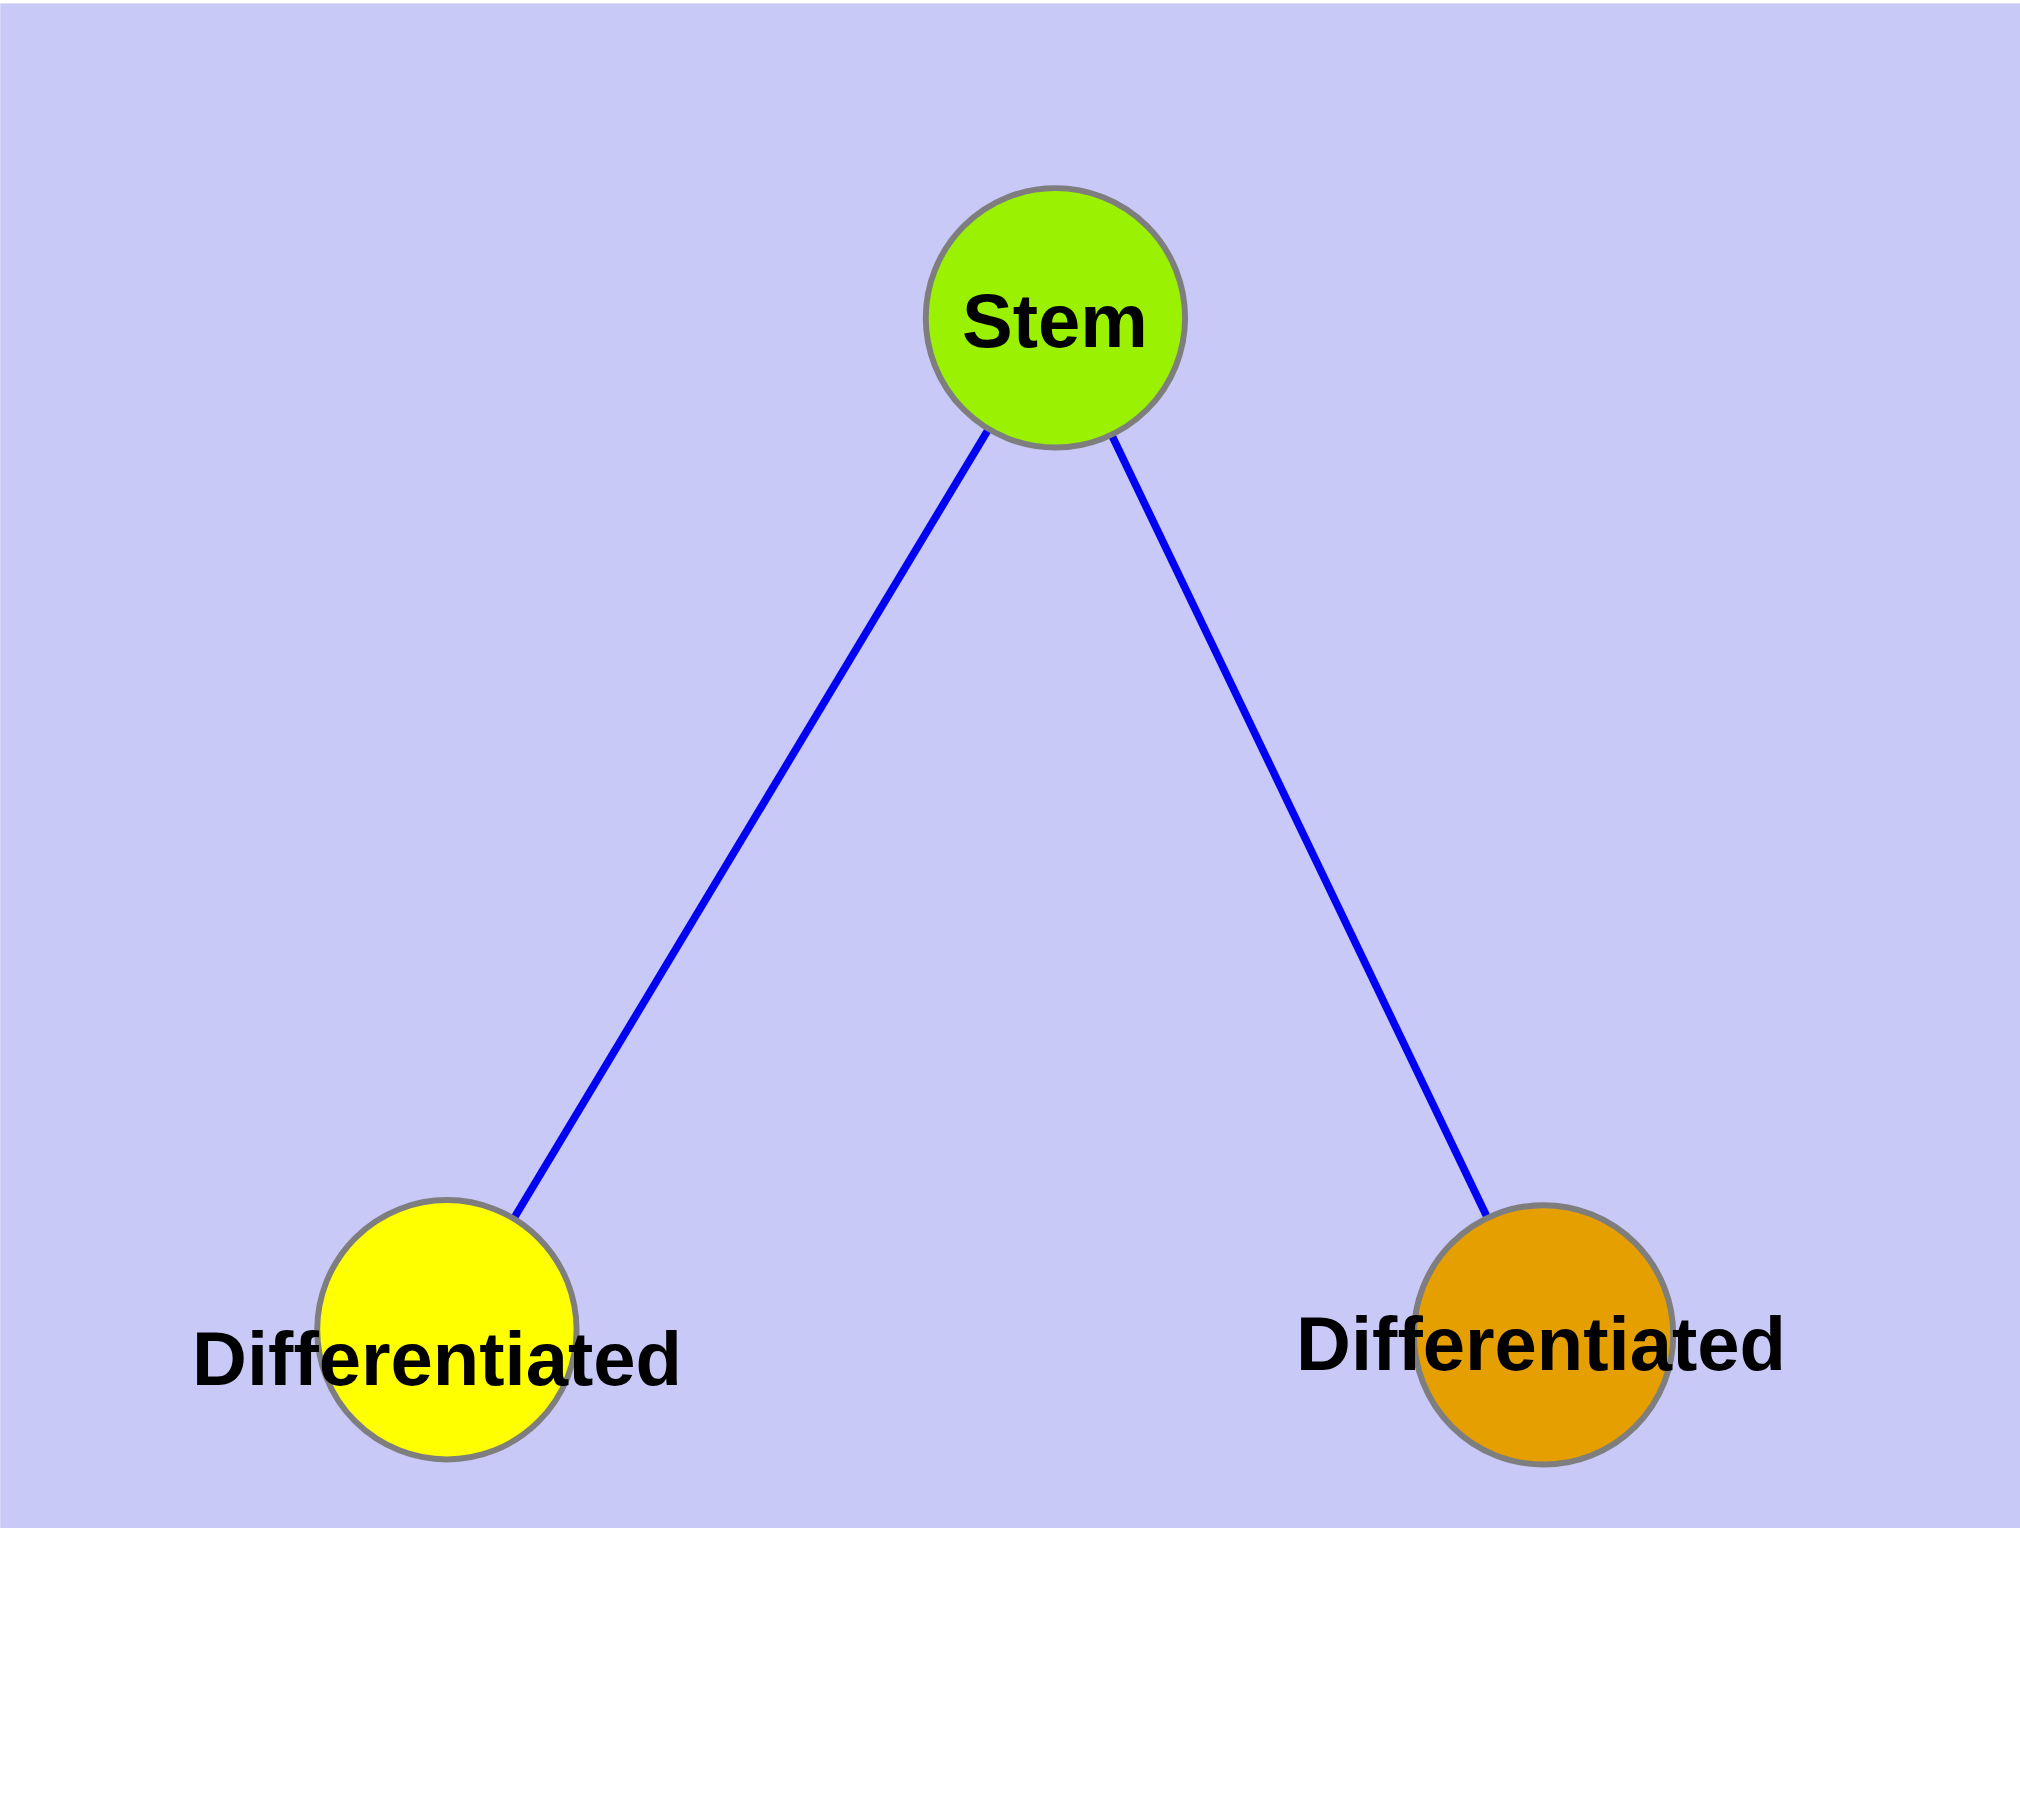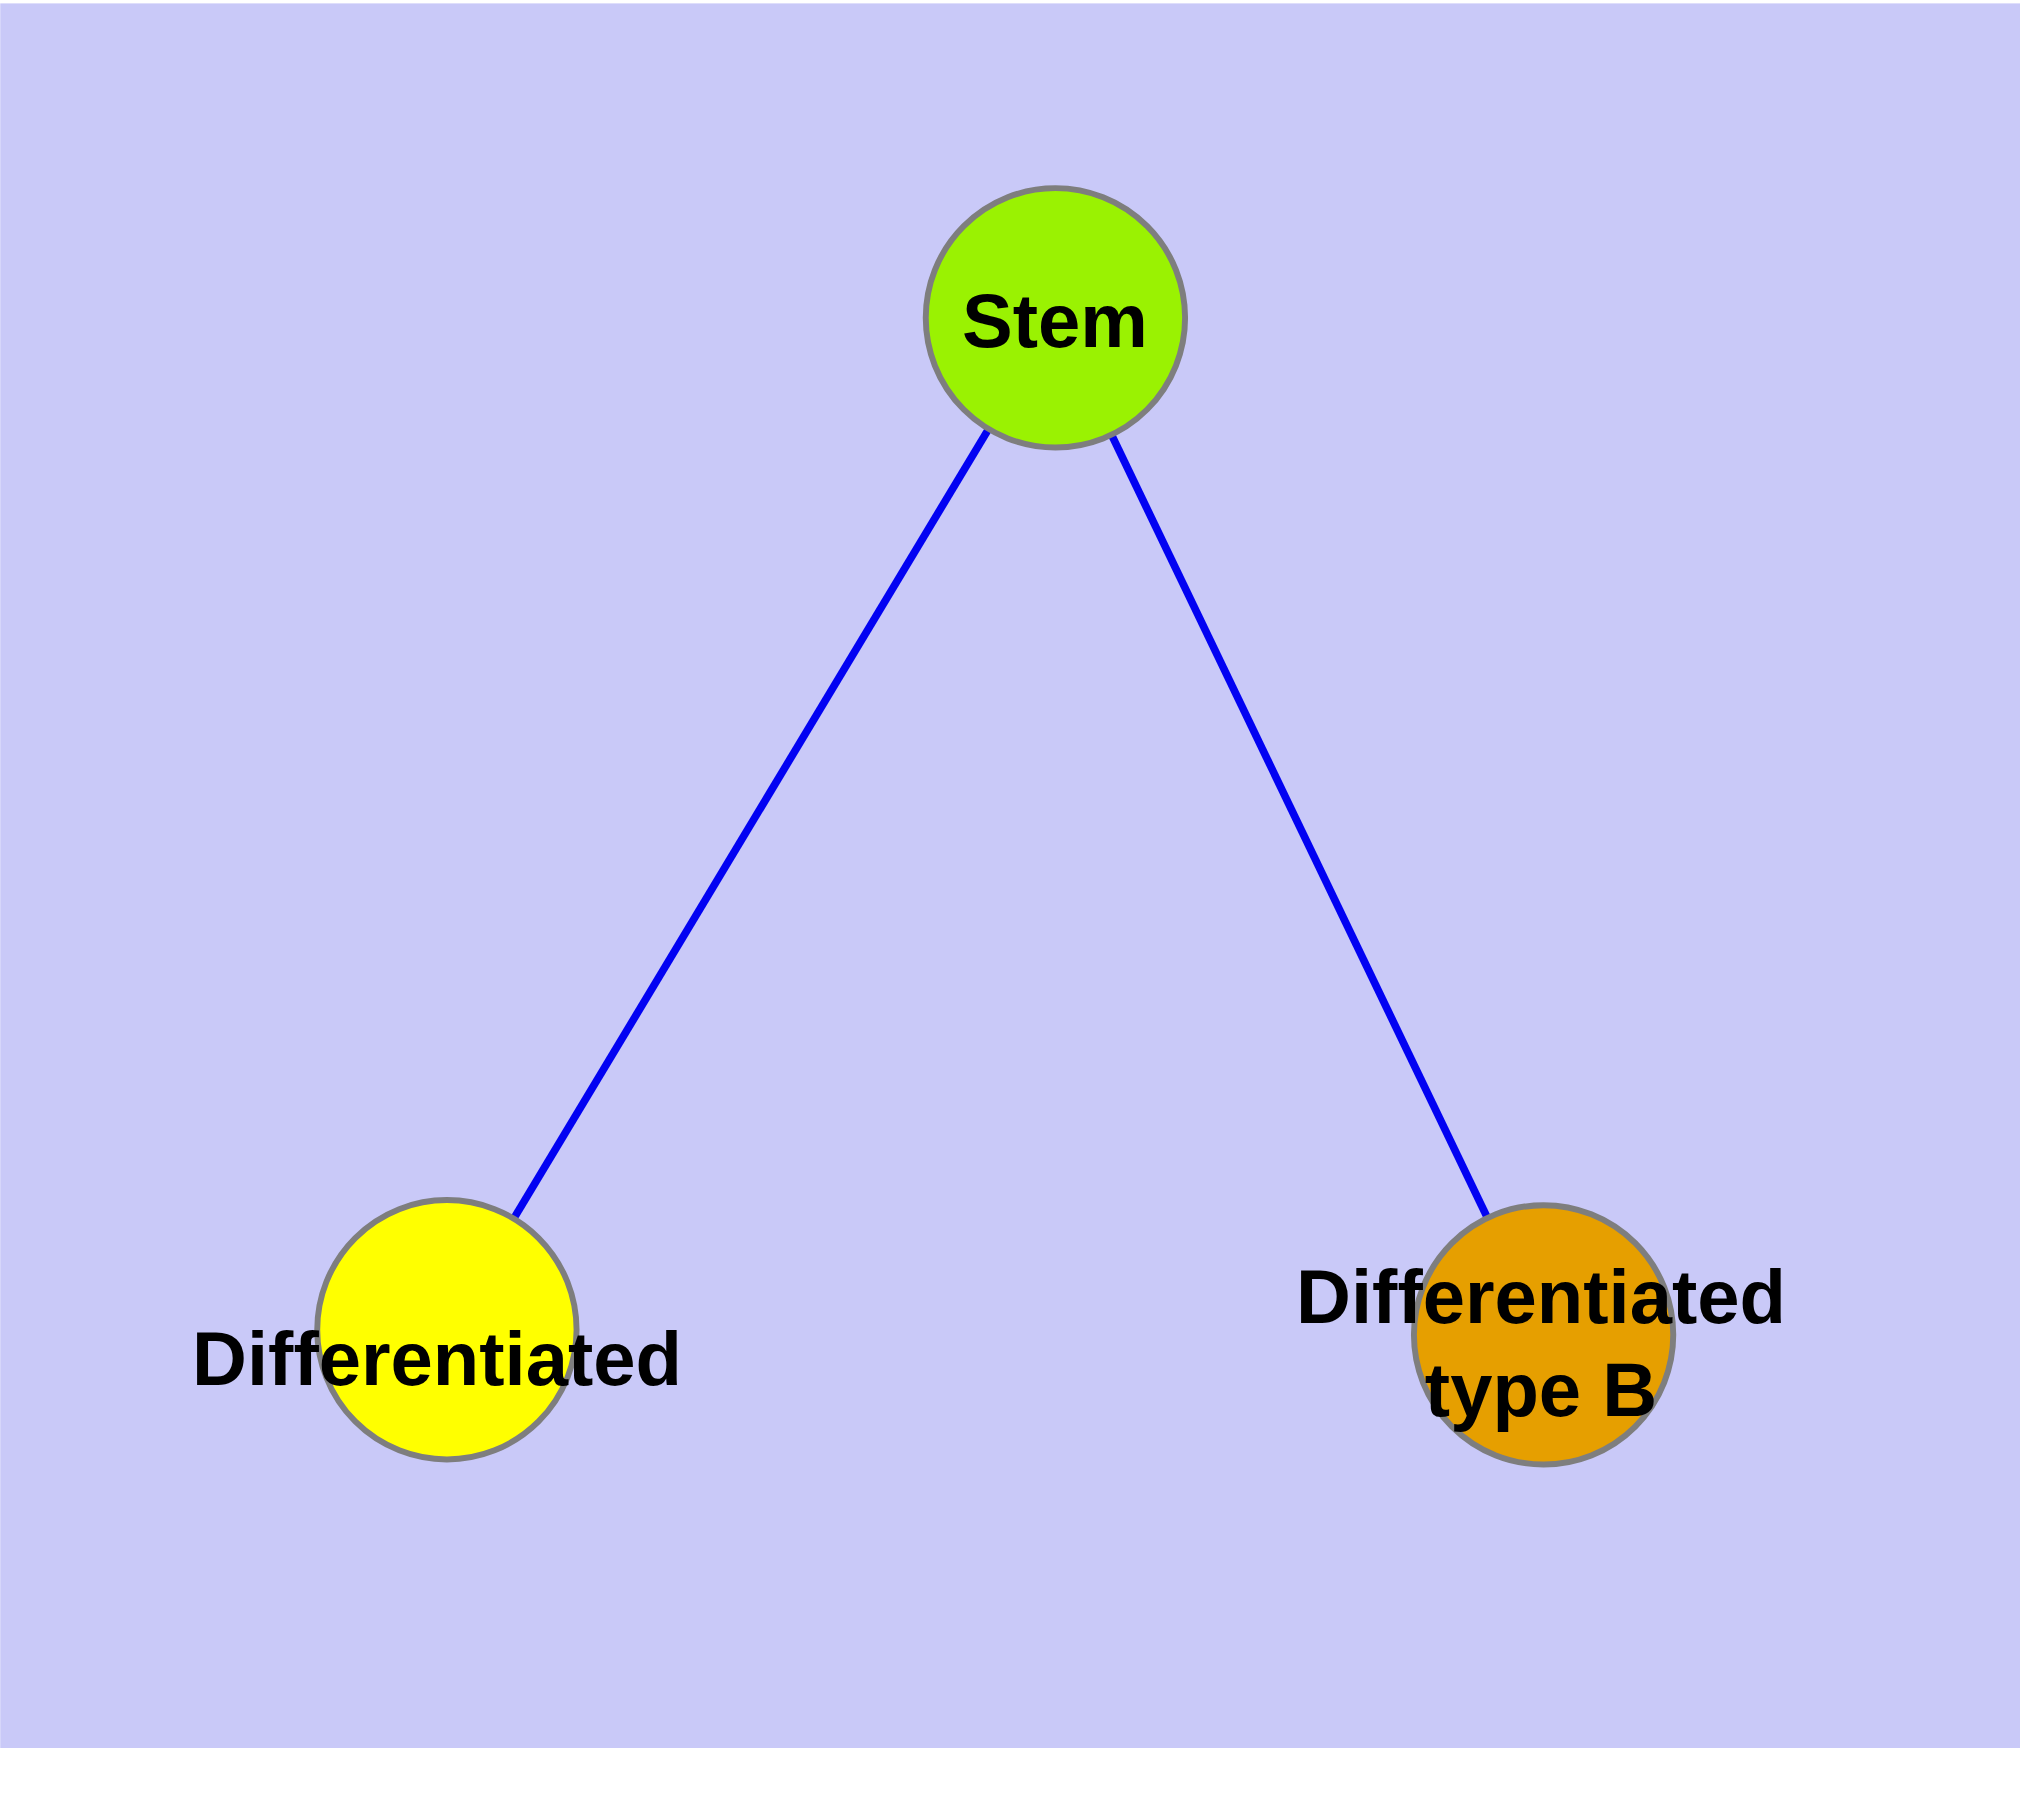--- a/index.html
+++ b/index.html
@@ -3,21 +3,21 @@
 <meta charset="utf-8">
 <style>
   html, body {
     margin: 0;
     padding: 0;
     background: #ffffff;
   }
   #stage {
     position: relative;
     width: 2021px;
-    height: 1748px;
+    height: 1528px;
     background: #ffffff;
     overflow: hidden;
     font-family: "Liberation Sans", "DejaVu Sans", sans-serif;
   }
   #graph-svg {
     position: absolute;
     left: 0;
     top: 0;
     display: block;
   }
@@ -62,17 +62,16 @@
   <div class="node-label" style="left:1055px; top:320px;">
     <div>Stem</div>
   </div>
 
   <div class="node-label" style="left:437px; top:1358px;">
     <div>Differentiated</div>
   </div>
 
   <div class="node-label" style="left:1541px; top:1343px;">
     <div>Differentiated</div>
-    <div>type B</div>
   </div>
 
 </div>
 
 
 </body></html>

